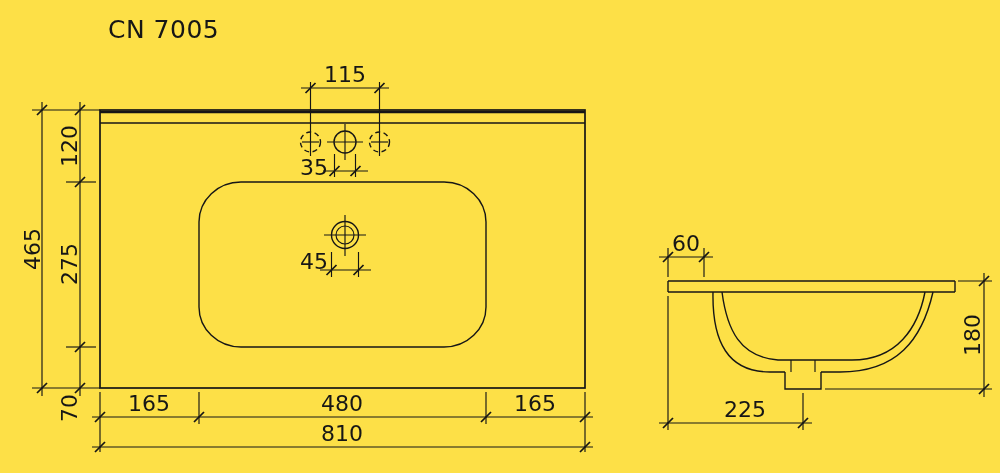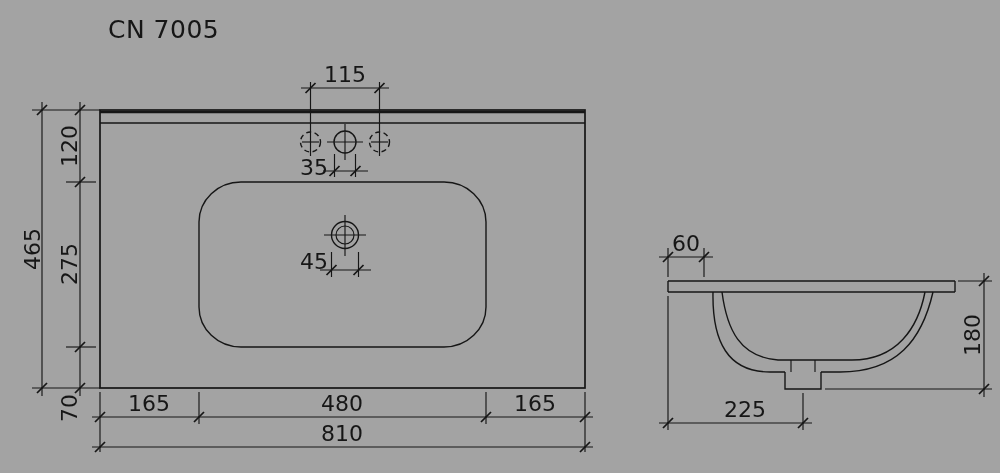--- a/index.html
+++ b/index.html
@@ -1,16 +1,16 @@
 <!DOCTYPE html>
 <html><head>
 <meta charset="utf-8">
 <style>
   html,body{margin:0;padding:0;background:#ffffff;}
-  .stage{position:relative;width:1000px;height:473px;background:#a3a3a3;overflow:hidden;}
+  .stage{position:relative;width:1000px;height:473px;background:#fde047;overflow:hidden;}
   svg{display:block;}
   .ln{stroke:#161616;stroke-width:1.4;fill:none;stroke-linecap:butt;}
   .outline{stroke-width:1.7;}
   .heavy{stroke-width:2.6;}
   .dim{stroke-width:1.15;}
   .tick{stroke:#161616;stroke-width:1.7;fill:none;}
   .dash{stroke-dasharray:5 3.5;}
   text{font-family:"DejaVu Sans","Liberation Sans",sans-serif;fill:#161616;font-size:22px;}
   .title{font-size:25px;letter-spacing:0.5px;}
 </style>

